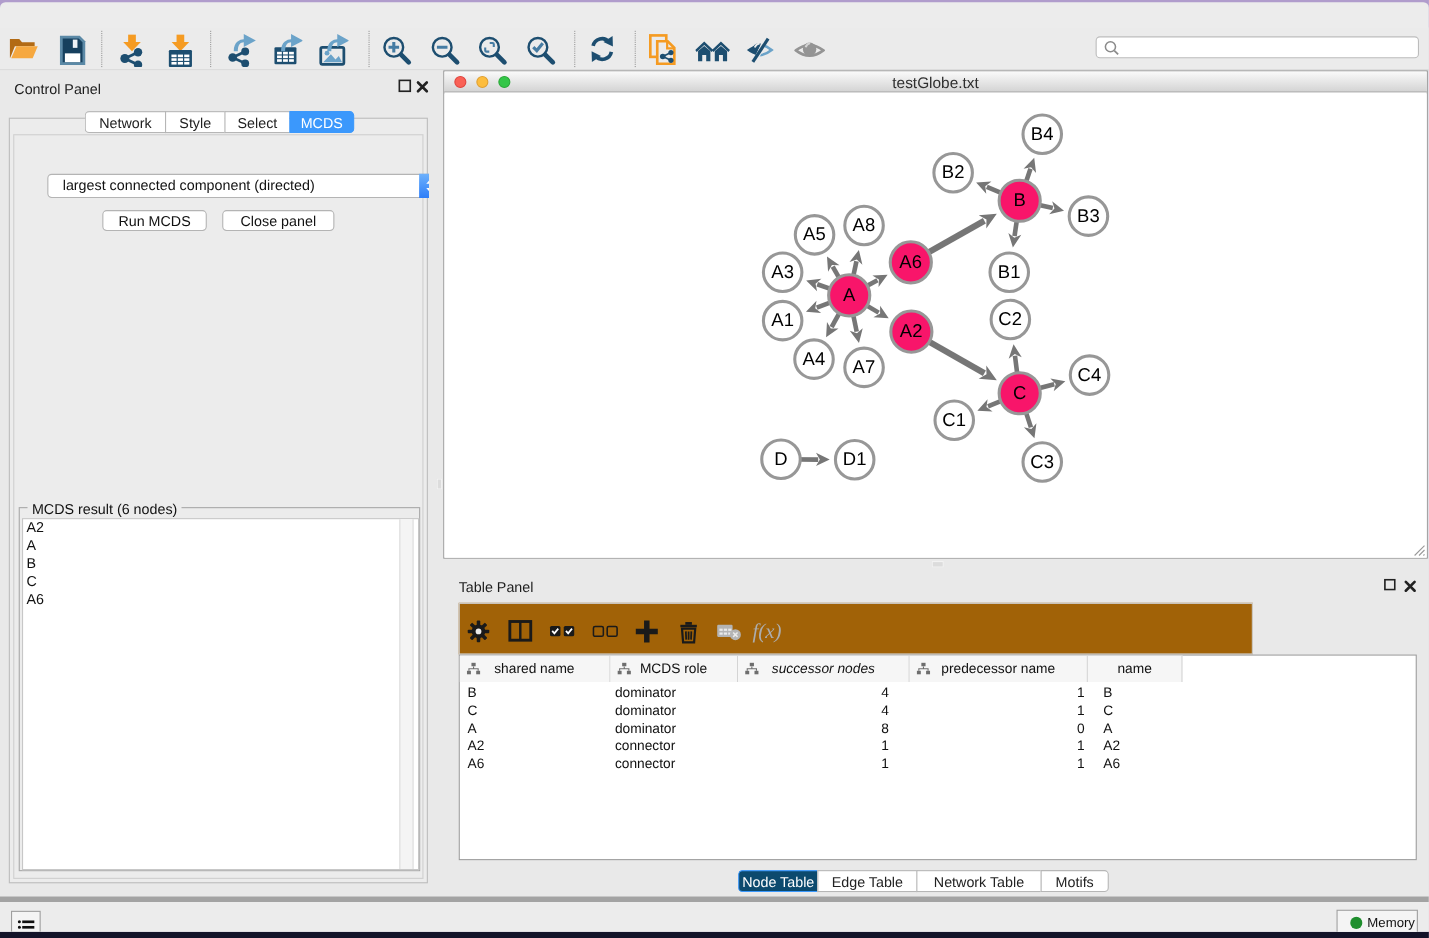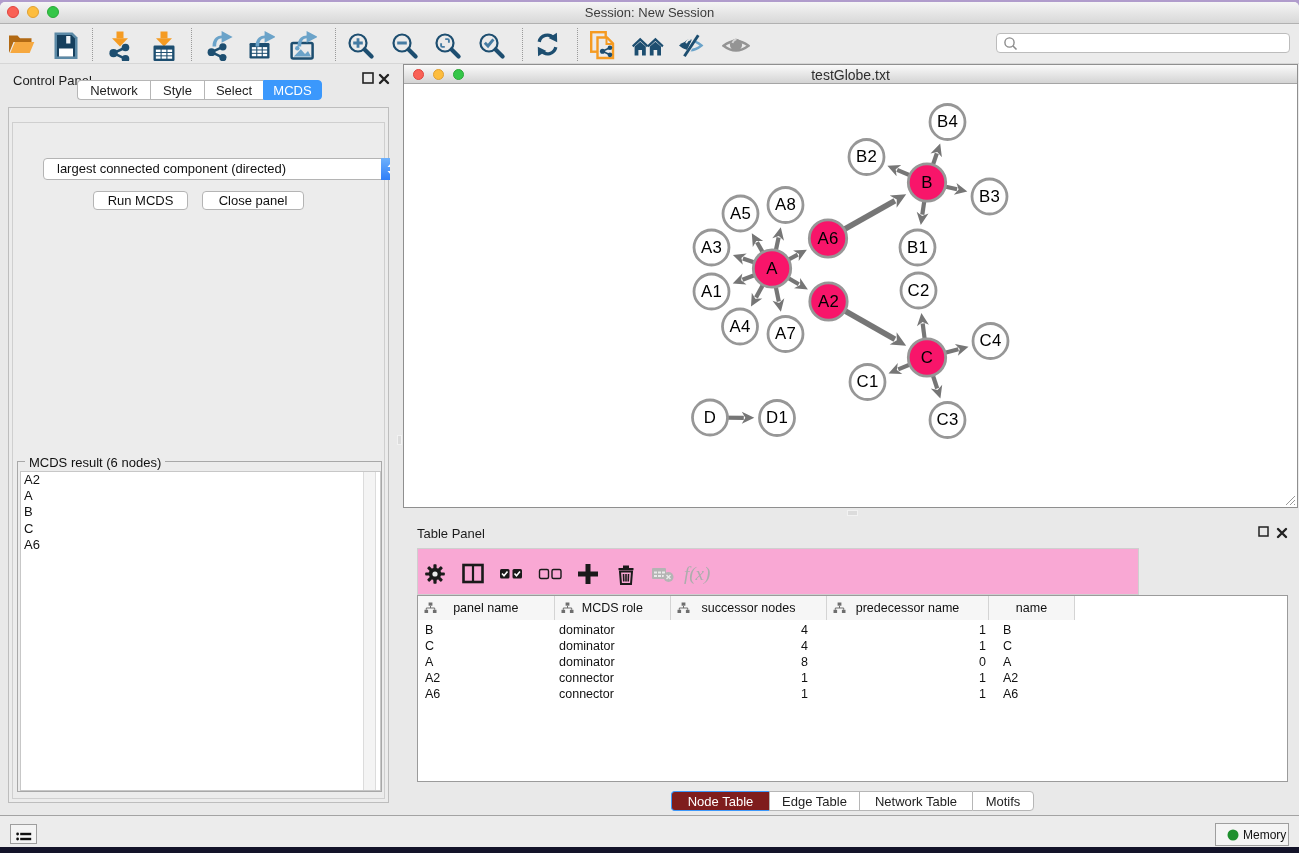--- a/index.html
+++ b/index.html
@@ -13,21 +13,21 @@
 #titlebar .title { position:absolute; left:0; right:0; top:3px; text-align:center; font-size:13px; color:#3c3c3c; }
 .tl { position:absolute; width:12px; height:12px; border-radius:50%; top:4px; }
 
 #toolbar { position:absolute; left:0; top:23px; width:1299px; height:39px; background:#ebebeb; border-bottom:1px solid #d6d6d6; }
 .tbsep { position:absolute; top:3px; height:33px; width:0; border-left:1px dotted #9a9a9a; }
 #searchbox { position:absolute; left:996px; top:8px; width:294px; height:20px; background:#fff;
   border:1px solid #bcbcbc; border-radius:4px; }
 
 #cpanel { position:absolute; left:0; top:62px; width:390px; height:751px; background:#e9e9e9; }
 #cpanel .ptitle { position:absolute; left:13px; top:9px; font-size:13px; color:#1c1c1c; }
-.tabrow { position:absolute; top:16px; left:77px; height:32px; z-index:3; }
+.tabrow { position:absolute; top:37px; left:77px; height:32px; z-index:3; }
 .tab { float:left; background:#fff; border:1px solid #b6b6b6; border-right:none; height:20px;
   font-size:13px; color:#222; text-align:center; line-height:19px; }
 .tab.first { border-radius:4px 0 0 4px; }
 .tab.last { border-radius:0 4px 4px 0; border-right:1px solid #b6b6b6; }
 .tab.sel { background:#3b98fc; color:#fff; border-color:#3b98fc; }
 #cpane { position:absolute; left:8px; top:43px; width:381px; height:696px;
   border:1px solid #bdbdbd; background:#ececec; }
 #cpane .inner { position:absolute; left:3px; top:14px; width:373px; height:677px; border:1px solid #cfcfcf; }
 #optlabel { position:absolute; left:0; width:390px; top:72px; text-align:center; font-size:13px; color:#1a1a1a; }
 #dropdown { position:absolute; left:43px; top:94px; width:359px; height:22px; background:#fff;
@@ -52,44 +52,38 @@
 #nettitle { position:absolute; left:0; top:0; width:100%; height:19px;
   background:linear-gradient(#fafafa,#d4d4d4); border-bottom:1px solid #a5a5a5; }
 #nettitle .t { position:absolute; left:0; right:0; top:2px; text-align:center; font-size:14px; color:#2e2e2e; }
 #netcanvas { position:absolute; left:0; top:20px; width:893px; height:422px; background:#fff; }
 
 #hsplit { position:absolute; left:403px; top:506px; width:896px; height:12px; background:#e9e9e9; }
 #hshandle { position:absolute; left:444px; top:2px; width:11px; height:6px; background:#dcdcdc; border:1px solid #f2f2f2; }
 
 #tpanel { position:absolute; left:403px; top:518px; width:896px; height:295px; background:#e9e9e9; }
 #tpanel .ptitle { position:absolute; left:14px; top:6px; font-size:13px; color:#1c1c1c; }
-#ttoolbar { position:absolute; left:14px; top:28px; width:722px; height:47px; background:#f9a8d4; border:1px solid #cfcfcf; }
+#ttoolbar { position:absolute; left:14px; top:28px; width:722px; height:47px; background:#a16207; border:1px solid #cfcfcf; }
 #ttable { position:absolute; left:14px; top:75px; width:871px; height:187px; background:#fff; border:1px solid #9b9b9b; }
 .thead { position:absolute; top:0; height:24px; background:#f6f6f6; border-right:1px solid #d4d4d4; }
 .thead .lbl { position:absolute; top:5px; width:100%; text-align:center; font-size:12.5px; color:#111; }
 .trow { position:absolute; font-size:12.5px; color:#111; height:16px; line-height:16px; }
 .btabs { position:absolute; top:271px; left:268px; height:20px; }
 .btab { float:left; background:#fff; border:1px solid #b6b6b6; border-right:none; height:20px;
   font-size:13px; color:#222; text-align:center; line-height:19px; }
 
-#statusbar { position:absolute; left:0; top:813px; width:1299px; height:32px; background:#ececec; border-top:1px solid #a3a3a3; }
+#statusbar { position:absolute; left:0; top:813px; width:1299px; height:32px; background:#ececec; border-top:5px solid #a3a3a3; }
 #listbtn { position:absolute; left:10px; top:8px; width:27px; height:20px; background:#f4f4f4; border:1px solid #9e9e9e; }
 #membtn { position:absolute; right:10px; top:7px; width:74px; height:23px; background:#f4f4f4; border:1px solid #9e9e9e; font-size:12px; color:#111; }
 #bottomstrip { position:absolute; left:0; top:847px; width:1299px; height:6px; background:#131329; }
 </style>
 </head>
 <body>
 <div id="bottomstrip"></div>
 <div id="appwin">
-  <div id="titlebar">
-    <div class="tl" style="left:7px;background:#f96156;border:0.5px solid #e0443e;"></div>
-    <div class="tl" style="left:27px;background:#fdbd3e;border:0.5px solid #e0a032;"></div>
-    <div class="tl" style="left:47px;background:#34c648;border:0.5px solid #2aa838;"></div>
-    <div class="title">Session: New Session</div>
-  </div>
   <div id="toolbar">
     <div class="tbsep" style="left:92px"></div>
       <div class="tbsep" style="left:191px"></div>
       <div class="tbsep" style="left:335px"></div>
       <div class="tbsep" style="left:522px"></div>
       <div class="tbsep" style="left:577px"></div>
       <svg class="abs" style="left:7px;top:7px" width="28" height="28" viewBox="0 0 28 28">
         <path d="M2,3.5 L10.5,3.5 L13,6.3 L24.5,6.3 L24.5,10 L6.5,10 L2.3,20.5 L2,20.5 Z" fill="#b26a14"></path>
         <path d="M7.9,10 L27.3,10 L22.7,21 L3.2,21 Z" fill="#f6a83f"></path>
       </svg>
@@ -419,32 +413,32 @@
         </svg>
       </div>
     <div id="ttable">
         <div class="thead" style="left:0px;width:136.6px;">
           <svg width="13" height="12" viewBox="0 0 13 12" style="position:absolute;left:6px;top:6px">
             <rect x="4.6" y="0.5" width="3.8" height="3.2" fill="#6e6e6e"></rect>
             <rect x="0.5" y="7.8" width="3.6" height="3.2" fill="#6e6e6e"></rect>
             <rect x="8.9" y="7.8" width="3.6" height="3.2" fill="#6e6e6e"></rect>
             <path d="M6.5,4 L6.5,6 M2.3,7.8 L2.3,6 L10.7,6 L10.7,7.8" fill="none" stroke="#6e6e6e" stroke-width="1"></path>
           </svg>
-          <div class="lbl">panel name</div>
+          <div class="lbl">shared name</div>
         </div>
         <div class="thead" style="left:136.6px;width:116.4px;">
           <svg width="13" height="12" viewBox="0 0 13 12" style="position:absolute;left:6px;top:6px">
             <rect x="4.6" y="0.5" width="3.8" height="3.2" fill="#6e6e6e"></rect>
             <rect x="0.5" y="7.8" width="3.6" height="3.2" fill="#6e6e6e"></rect>
             <rect x="8.9" y="7.8" width="3.6" height="3.2" fill="#6e6e6e"></rect>
             <path d="M6.5,4 L6.5,6 M2.3,7.8 L2.3,6 L10.7,6 L10.7,7.8" fill="none" stroke="#6e6e6e" stroke-width="1"></path>
           </svg>
           <div class="lbl">MCDS role</div>
         </div>
-        <div class="thead" style="left:253px;width:156px;">
+        <div class="thead" style="left:253px;width:156px;font-style:italic;">
           <svg width="13" height="12" viewBox="0 0 13 12" style="position:absolute;left:6px;top:6px">
             <rect x="4.6" y="0.5" width="3.8" height="3.2" fill="#6e6e6e"></rect>
             <rect x="0.5" y="7.8" width="3.6" height="3.2" fill="#6e6e6e"></rect>
             <rect x="8.9" y="7.8" width="3.6" height="3.2" fill="#6e6e6e"></rect>
             <path d="M6.5,4 L6.5,6 M2.3,7.8 L2.3,6 L10.7,6 L10.7,7.8" fill="none" stroke="#6e6e6e" stroke-width="1"></path>
           </svg>
           <div class="lbl">successor nodes</div>
         </div>
         <div class="thead" style="left:409px;width:162px;">
           <svg width="13" height="12" viewBox="0 0 13 12" style="position:absolute;left:6px;top:6px">
@@ -478,21 +472,21 @@
         <div class="trow" style="left:330px;top:74px;width:60px;text-align:right;">1</div>
         <div class="trow" style="left:508px;top:74px;width:60px;text-align:right;">1</div>
         <div class="trow" style="left:585px;top:74px;">A2</div>
         <div class="trow" style="left:7px;top:90px;">A6</div>
         <div class="trow" style="left:141px;top:90px;">connector</div>
         <div class="trow" style="left:330px;top:90px;width:60px;text-align:right;">1</div>
         <div class="trow" style="left:508px;top:90px;width:60px;text-align:right;">1</div>
         <div class="trow" style="left:585px;top:90px;">A6</div>
       </div>
     <div class="btabs">
-      <div class="btab" style="width:98px;background:#7f1d1d;color:#fff;border-color:#3b98fc;border-radius:4px 0 0 4px;">Node Table</div>
+      <div class="btab" style="width:72px;background:#0c4a6e;color:#fff;border-color:#3b98fc;border-radius:4px 0 0 4px;">Node Table</div>
       <div class="btab" style="width:90px;">Edge Table</div>
       <div class="btab" style="width:113px;">Network Table</div>
       <div class="btab" style="width:62px;border-right:1px solid #b6b6b6;border-radius:0 4px 4px 0;">Motifs</div>
     </div>
   </div>
   <div id="statusbar">
     <div id="listbtn"><circle cx="1.6" cy="2" r="1.4" fill="#111"><rect x="4.2" y="0.8" width="11" height="2.4" fill="#111"><svg width="16" height="15" viewBox="0 0 16 15" style="position:absolute;left:5px;top:2px">
               <circle cx="1.6" cy="7" r="1.4" fill="#111"></circle>
               <rect x="4.2" y="5.8" width="11" height="2.4" fill="#111"></rect>
               <svg width="16" height="15" viewBox="0 0 16 15" style="position:absolute;left:5px;top:2px">

